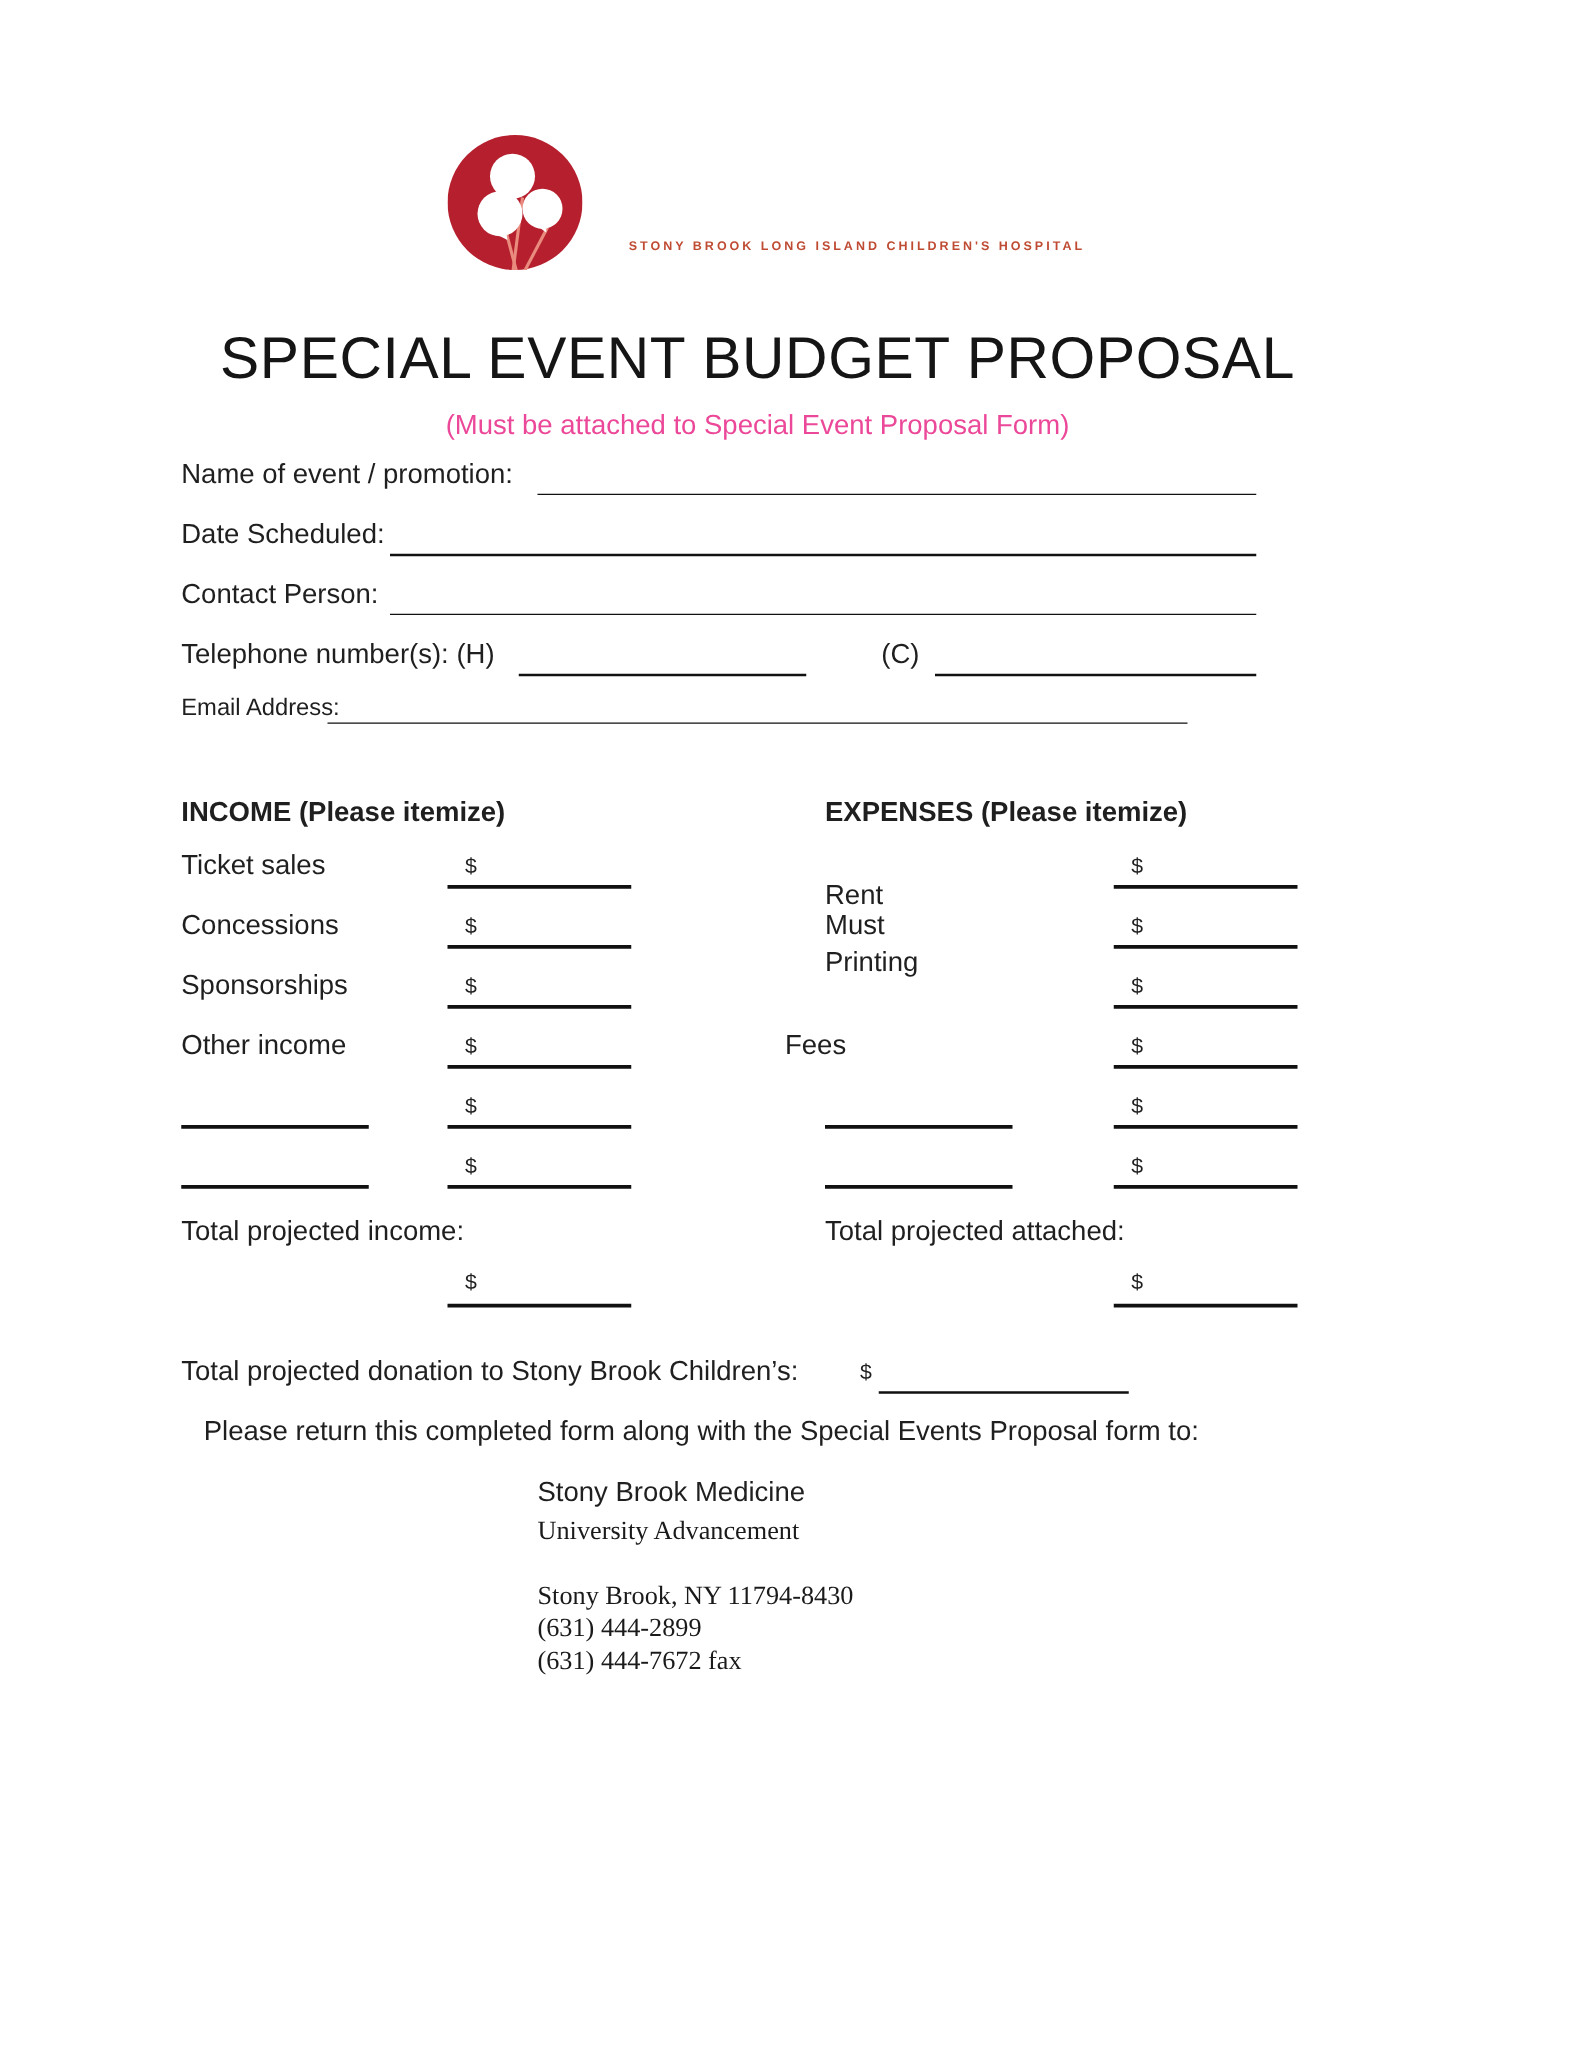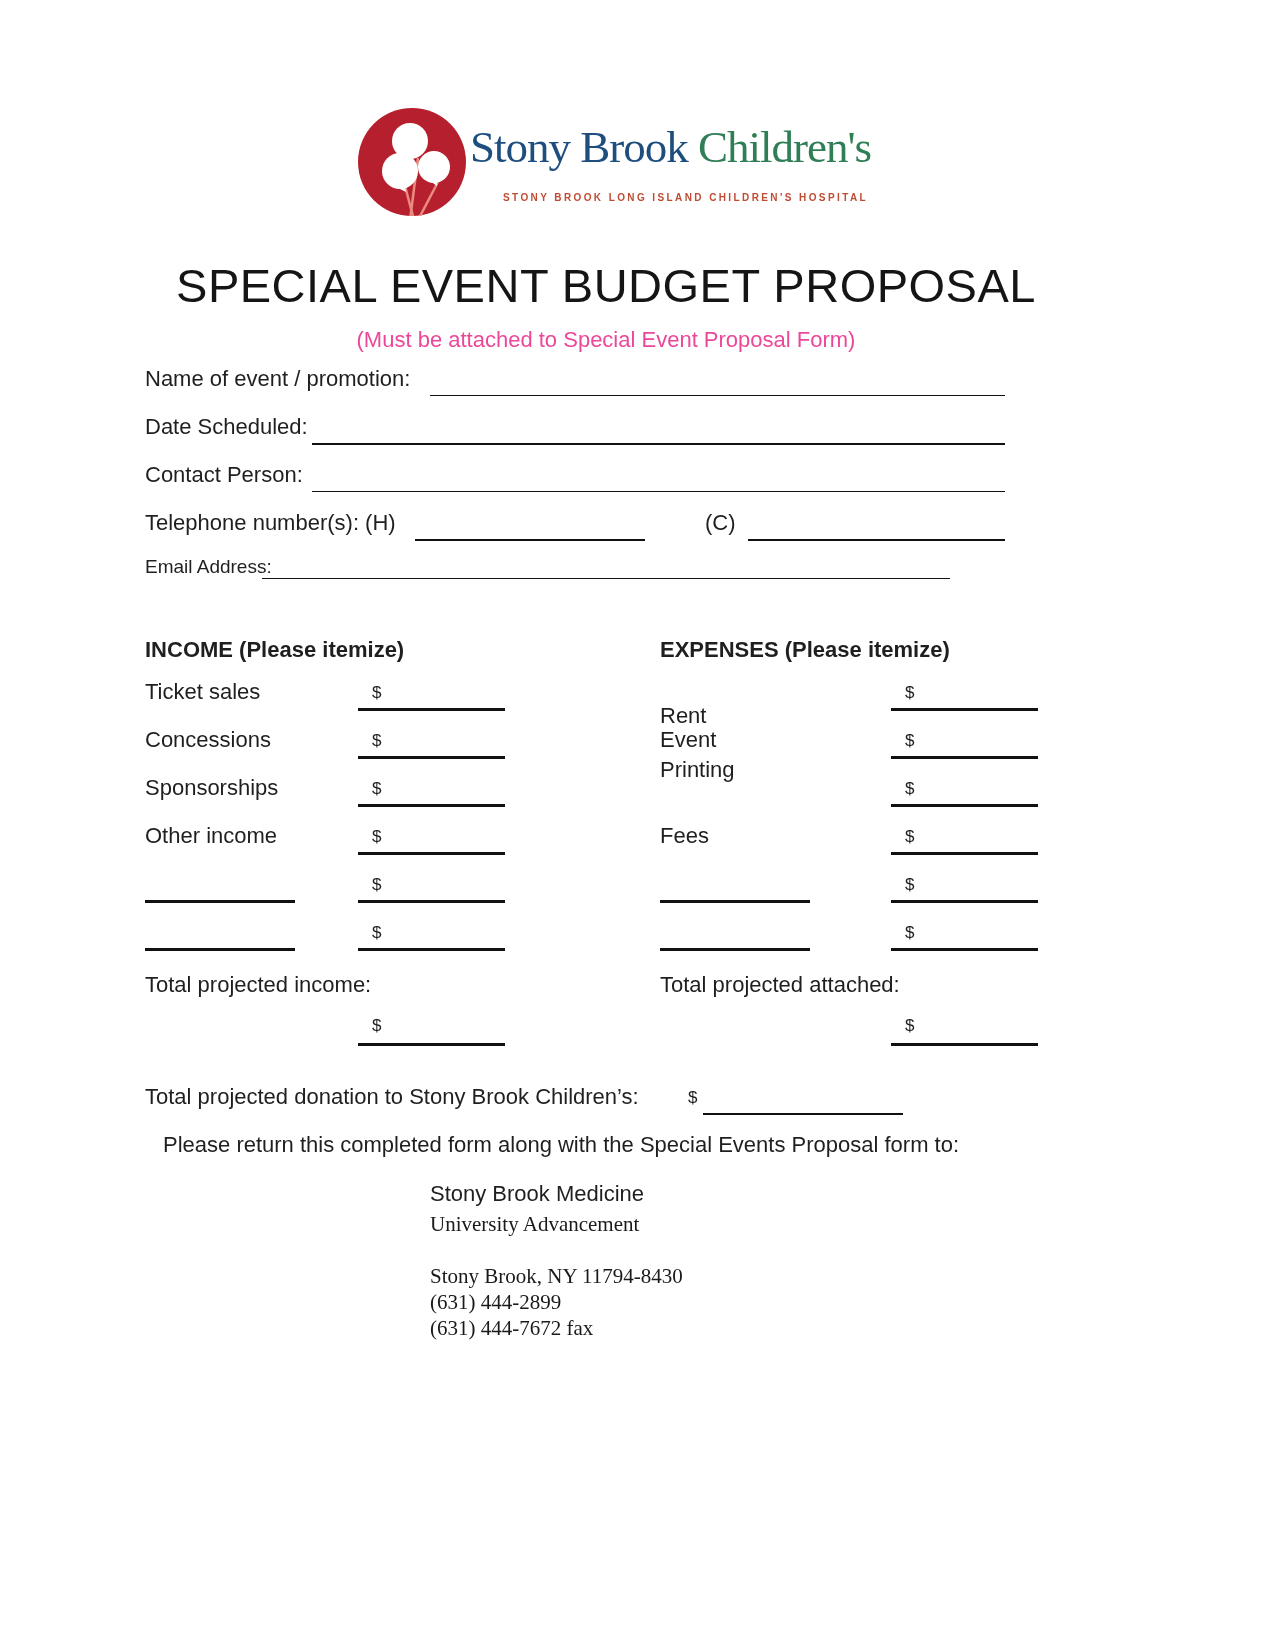--- a/index.html
+++ b/index.html
@@ -48,21 +48,20 @@
       <path d="M60 50 L52 112" stroke="#e98b7e" stroke-width="2.5" fill="none"></path>
       <path d="M80 74 L60 112" stroke="#e98b7e" stroke-width="2.5" fill="none"></path>
 
       <circle cx="52" cy="33" r="18" fill="#ffffff"></circle>
       <path d="M46 50 l6 -3 l3 6 z" fill="#ffffff"></path>
       <circle cx="42" cy="63" r="18" fill="#ffffff"></circle>
       <path d="M40 80 l7 -2 l1 6 z" fill="#ffffff"></path>
       <circle cx="76" cy="59" r="16" fill="#ffffff"></circle>
       <path d="M72 73 l7 -1 l0 6 z" fill="#ffffff"></path>
     </svg>
-    <div class="brand"><span class="blue">Stony Brook</span><span class="blue">&nbsp;</span><span class="green">Children's</span></div>
     <div class="tagline">STONY BROOK LONG ISLAND CHILDREN'S HOSPITAL</div>
   </div>
 
   <div class="title">SPECIAL EVENT BUDGET PROPOSAL</div>
   <div class="subtitle">(Must be attached to Special Event Proposal Form)</div>
 
   <div class="lbl" style="left:145px; top:366px;">Name of event / promotion:</div>
   <div class="ln t1" style="left:430px; top:395px; width:575px;"></div>
 
   <div class="lbl" style="left:145px; top:414px;">Date Scheduled:</div>
@@ -103,29 +102,29 @@
   <div class="ln t3" style="left:358px; top:900px; width:147px;"></div>
 
   <div class="ln t3" style="left:145px; top:948px; width:150px;"></div>
   <span class="dollar" style="left:372px; top:923px;">$</span>
   <div class="ln t3" style="left:358px; top:948px; width:147px;"></div>
 
   <div class="lbl" style="left:660px; top:703px;">Rent</div>
   <span class="dollar" style="left:905px; top:683px;">$</span>
   <div class="ln t3" style="left:891px; top:708px; width:147px;"></div>
 
-  <div class="lbl" style="left:660px; top:727px;">Event</div>
+  <div class="lbl" style="left:660px; top:727px;">Must</div>
   <span class="dollar" style="left:905px; top:731px;">$</span>
   <div class="ln t3" style="left:891px; top:756px; width:147px;"></div>
 
   <div class="lbl" style="left:660px; top:757px;">Printing</div>
   <span class="dollar" style="left:905px; top:779px;">$</span>
   <div class="ln t3" style="left:891px; top:804px; width:147px;"></div>
 
-  <div class="lbl" style="left:660px; top:823px;">Fees</div>
+  <div class="lbl" style="left:628px; top:823px;">Fees</div>
   <span class="dollar" style="left:905px; top:827px;">$</span>
   <div class="ln t3" style="left:891px; top:852px; width:147px;"></div>
 
   <div class="ln t3" style="left:660px; top:900px; width:150px;"></div>
   <span class="dollar" style="left:905px; top:875px;">$</span>
   <div class="ln t3" style="left:891px; top:900px; width:147px;"></div>
 
   <div class="ln t3" style="left:660px; top:948px; width:150px;"></div>
   <span class="dollar" style="left:905px; top:923px;">$</span>
   <div class="ln t3" style="left:891px; top:948px; width:147px;"></div>

